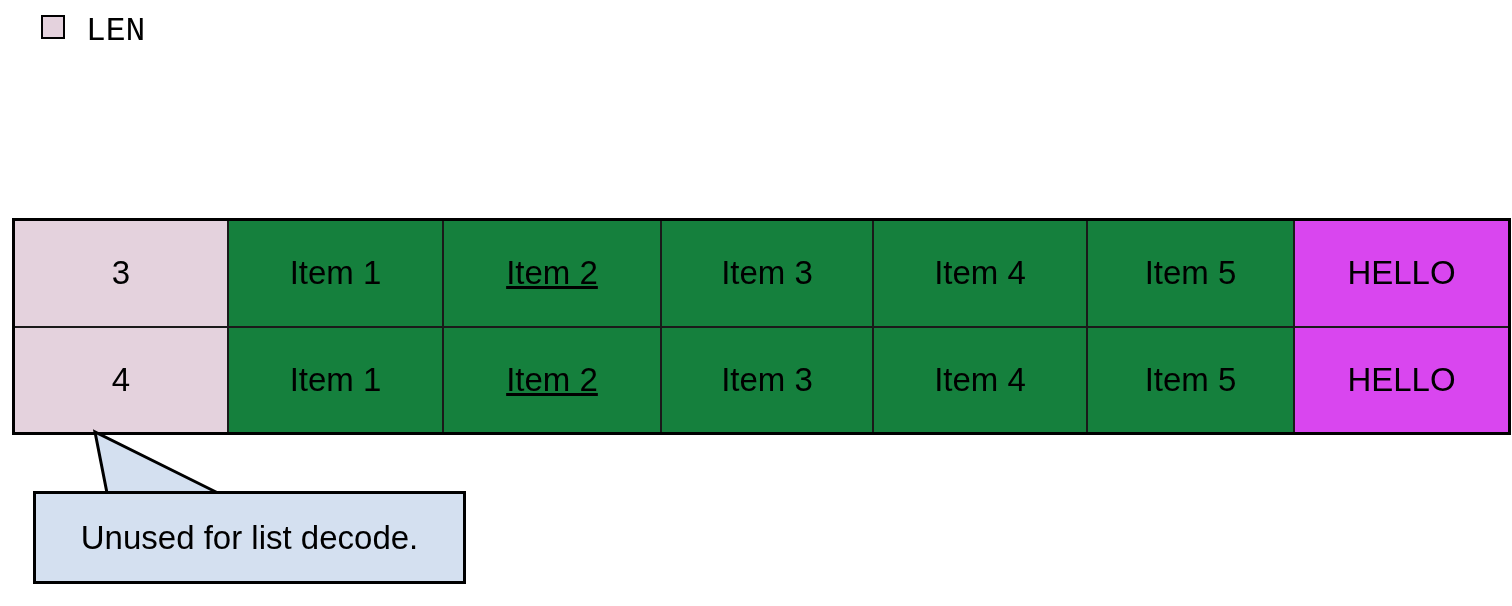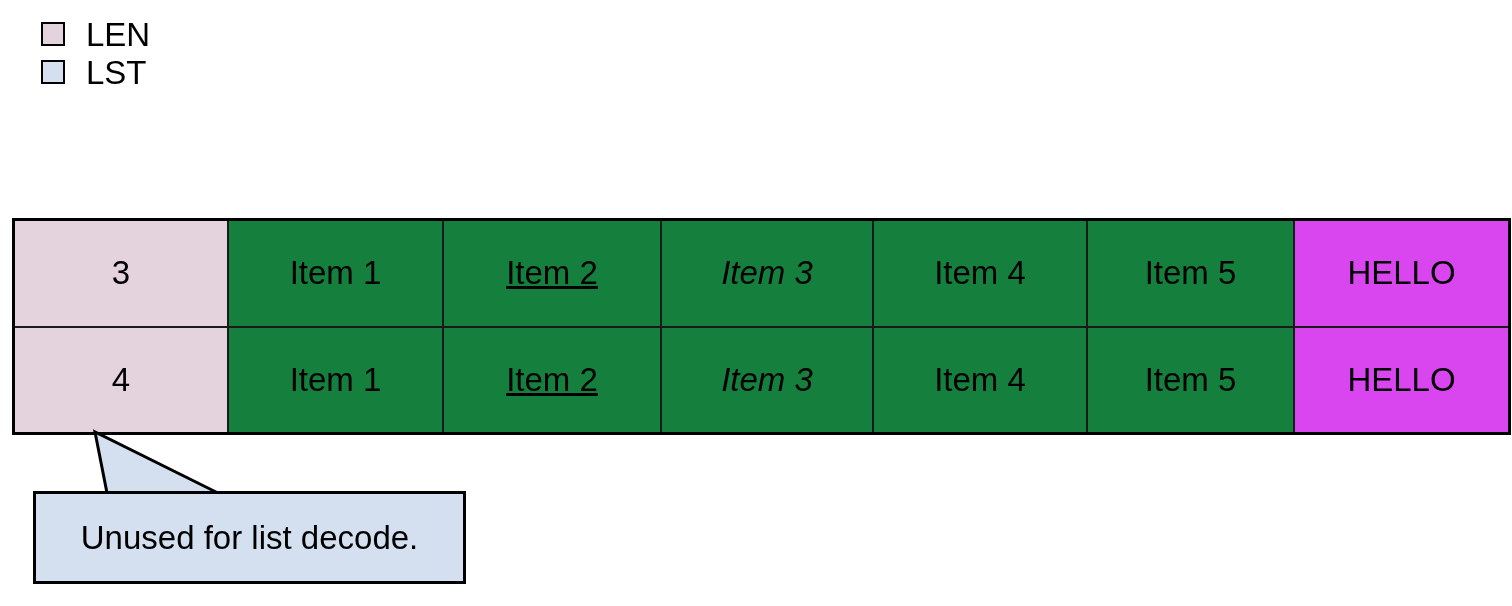--- a/index.html
+++ b/index.html
@@ -17,22 +17,22 @@
   }
 
   
   #legend {
     position: absolute;
     left: 41px;
     top: 15px;
   }
   .legend-row {
     display: flex;
-    align-items: center;
     height: 38px;
+    font-family: Liberation Mono, monospace;
   }
   .legend-swatch {
     width: 24px;
     height: 24px;
     border: 2px solid #000000;
     box-sizing: border-box;
     flex: 0 0 auto;
   }
   .legend-label {
     margin-left: 21px;
@@ -63,21 +63,21 @@
     vertical-align: middle;
     font-size: 33px;
     line-height: 36px;
     padding: 0;
     white-space: nowrap;
   }
   
   .col-len  { width: 212px; }
   .col-lst1 { width: 213px; }
   .col-lst2 { width: 216px; text-decoration: underline; }
-  .col-lst3 { width: 210px; font-style: italic; }
+  .col-lst3 { width: 210px; }
   .col-lst4 { width: 212px; }
   .col-lst5 { width: 205px; }
   .col-fld  { width: 213px; }
 
   .cell-len { background: #e4d2dd; }
   .cell-lst { background: #15803d; }
   .cell-fld { background: #d946ef; }
 
   
   #callout-wrap {
@@ -116,24 +116,20 @@
   }
 </style>
 </head>
 <body>
 
 <div id="legend">
   <div class="legend-row">
     <span class="legend-swatch" style="background:#e4d2dd"></span>
     <span class="legend-label">LEN</span>
   </div>
-  <div class="legend-row">
-    <span class="legend-swatch" style="background:#d4e0f0"></span>
-    <span class="legend-label">LST</span>
-  </div>
 </div>
 
 <table id="packet-table">
   <tbody>
       <tr>
     <td class="cell-len col-len">3</td>
     <td class="cell-lst col-lst1">Item 1</td>
     <td class="cell-lst col-lst2">Item 2</td>
     <td class="cell-lst col-lst3">Item 3</td>
     <td class="cell-lst col-lst4">Item 4</td>

